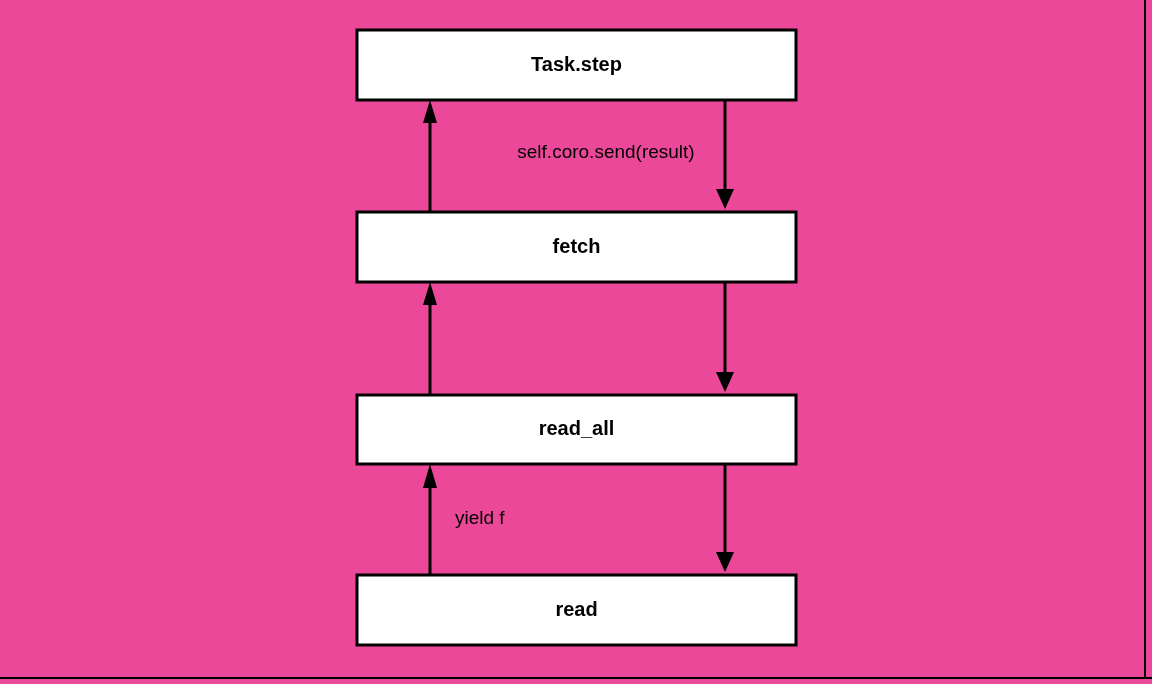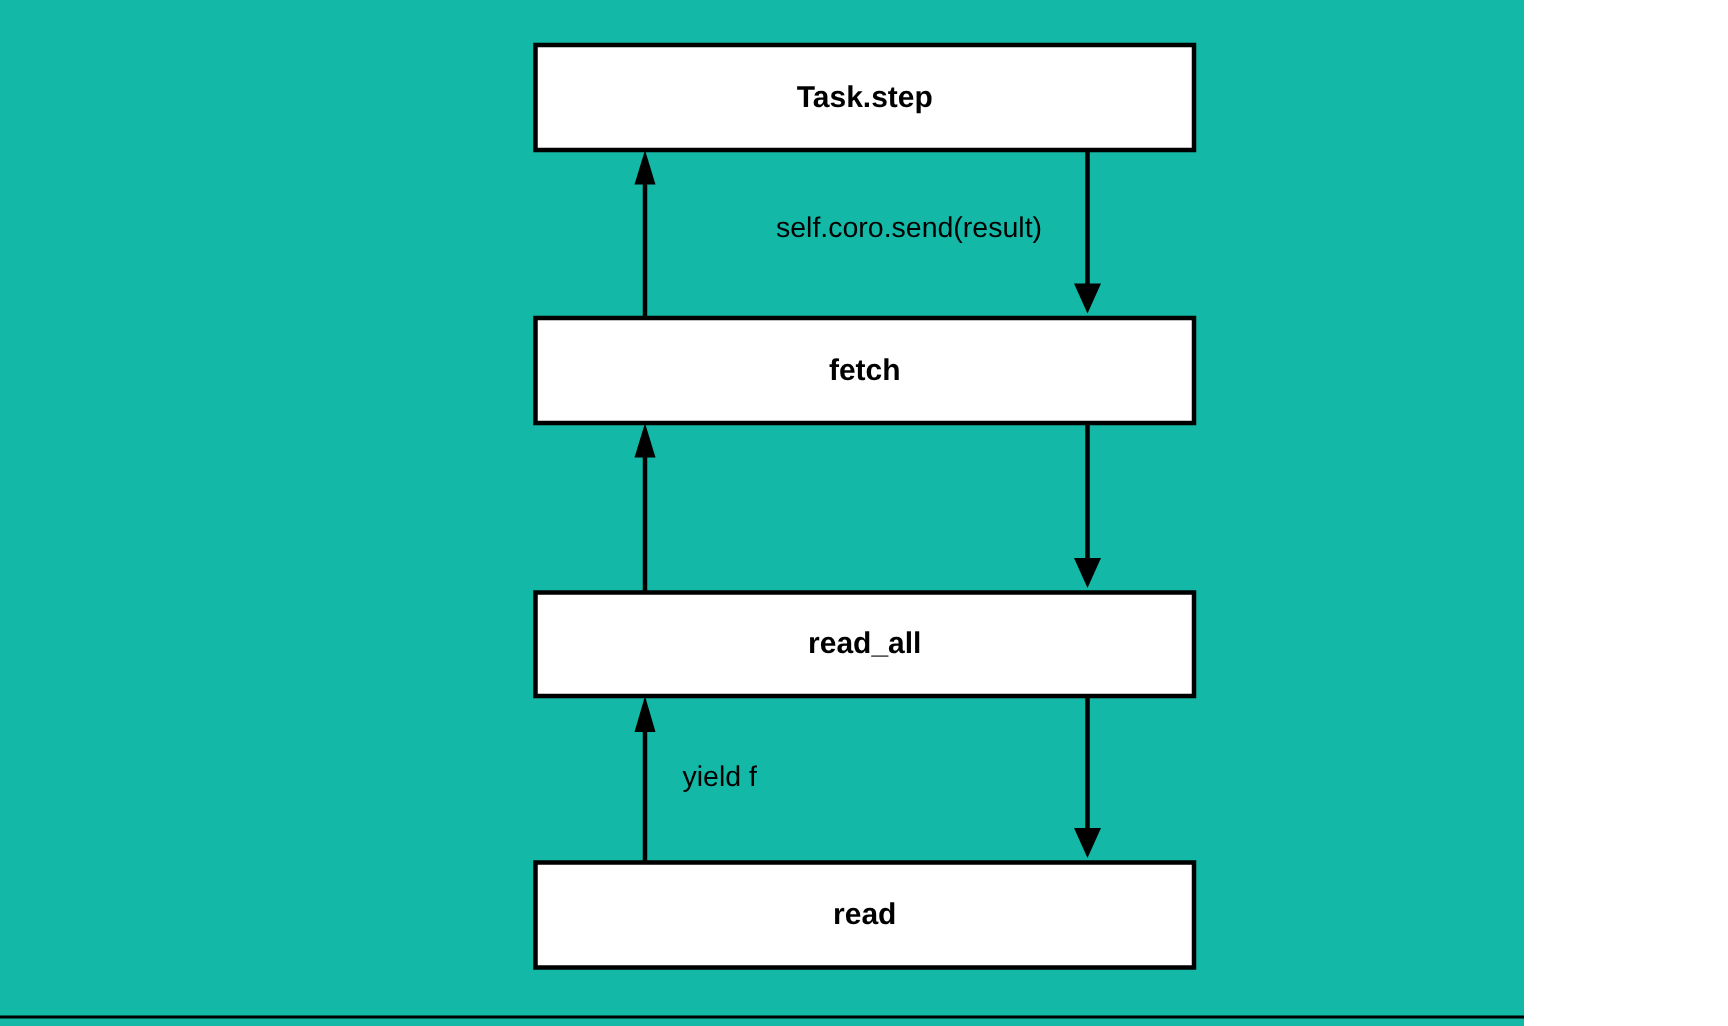--- a/index.html
+++ b/index.html
@@ -6,23 +6,23 @@
   html, body {
     margin: 0;
     padding: 0;
     background: #ffffff;
   }
   body {
     font-family: "Liberation Sans", sans-serif;
   }
   #canvas {
     position: relative;
-    width: 1016px;
+    width: 1152px;
     height: 684px;
-    background: #14b8a6;
+    background: #ec4899;
     overflow: hidden;
     text-decoration: underline;
   }
   #diagram-svg {
     position: absolute;
     left: 0;
     top: 0;
     width: 1152px;
     height: 684px;
     display: block;

